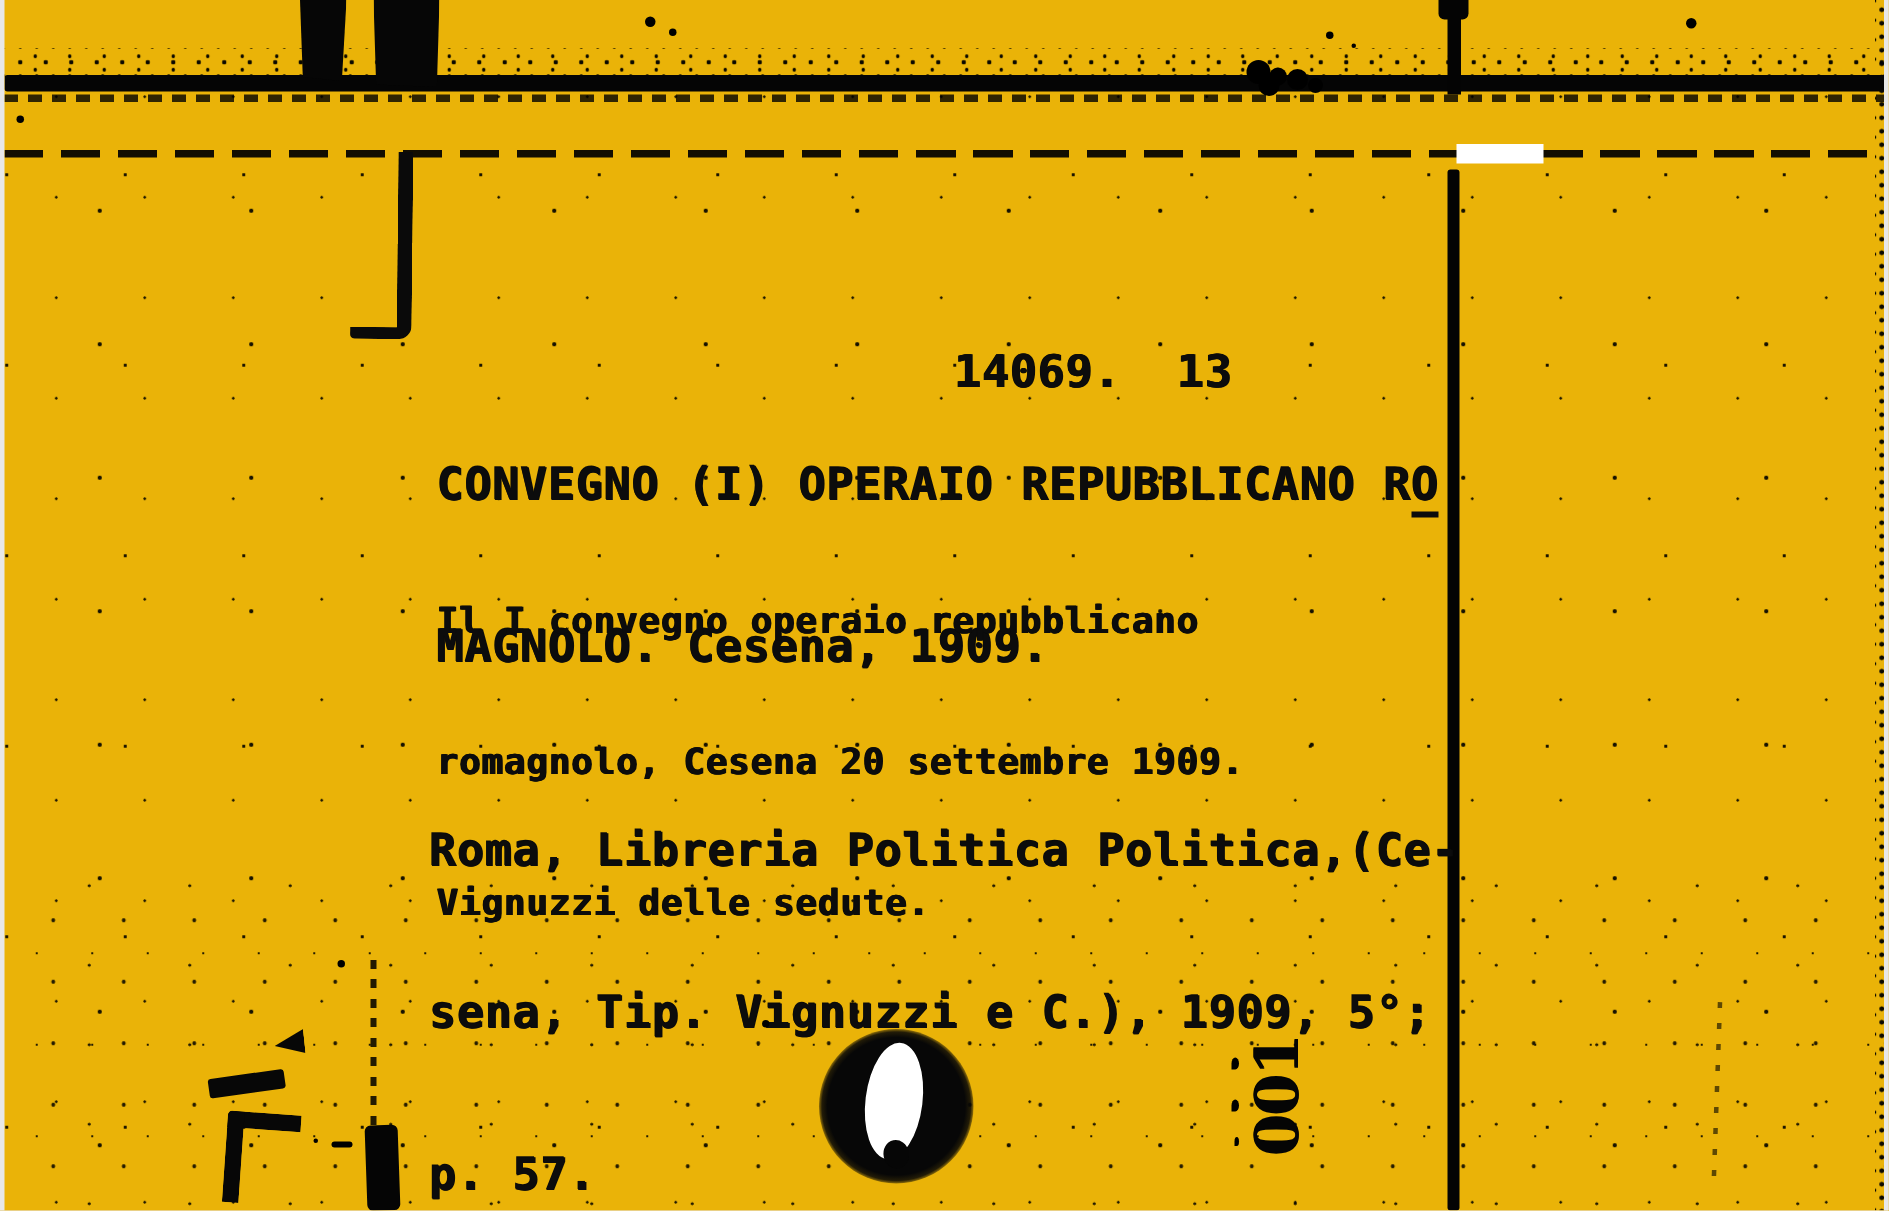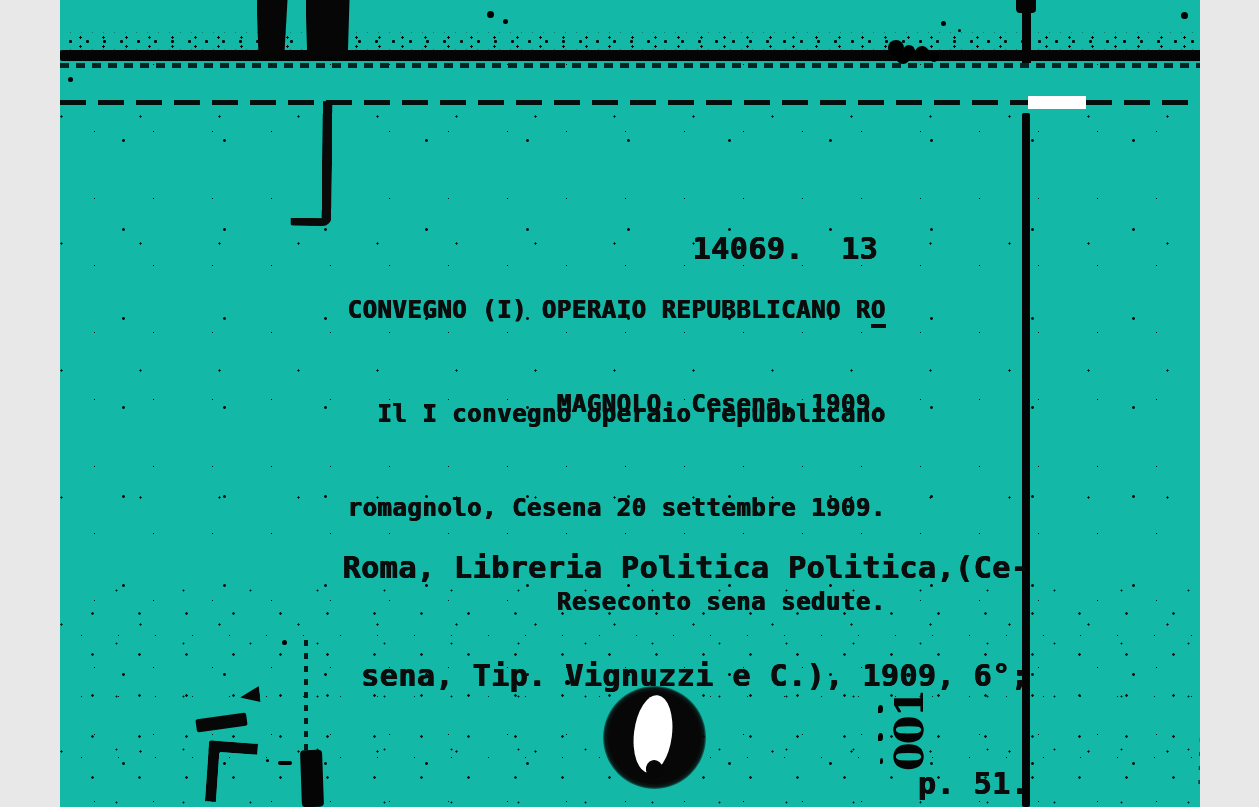--- a/index.html
+++ b/index.html
@@ -1,21 +1,20 @@
 <!DOCTYPE html>
 <html><head>
 <meta charset="utf-8">
 <style>
   html,body{margin:0;padding:0;background:#e8e8e8;}
   #canvas{
-    position:relative;width:1140px;height:807px;margin:0 auto;
-    background:#14b8a6;overflow:hidden;
+    position:relative;width:1253px;height:807px;margin:0 auto;
+    background:#eab308;overflow:hidden;
     font-family:"DejaVu Sans Mono","Liberation Mono",monospace;
     color:#0b0b0b;
-    text-align:right;
   }
   .abs{position:absolute;}
   .noise{position:absolute;pointer-events:none;}
 
   
   #noise-global{
     inset:0;opacity:.9;
     background-image:
       radial-gradient(circle,#000 1.2px,transparent 1.6px),
       radial-gradient(circle,#000 .9px,transparent 1.3px),
@@ -86,21 +85,21 @@
     border-right:10px solid #0a0a0a;border-bottom:8px solid #0a0a0a;
     border-bottom-right-radius:9px;border-bottom-left-radius:3px;
     transform:rotate(.6deg);
   }
 
   
   .tw{white-space:pre;font-weight:700;letter-spacing:.5px;color:#0c0c0c;
       text-shadow:.7px .3px 0 currentColor,-.3px -.2px 0 currentColor;}
   .line{height:38px;line-height:38px;}
   .call-number{left:633px;top:160px;font-size:30px;}
-  .heading{left:288px;top:235px;font-size:24px;}
+  .heading{left:288px;top:235px;font-size:30px;}
   .title-par{left:288px;top:339px;font-size:24px;}
   .imprint-par{left:283px;top:479px;font-size:30px;}
   .u{border-bottom:4px solid currentColor;}
 
   
   .stamp{left:543px;top:686px;width:103px;height:103px;border-radius:50%;
     background:radial-gradient(circle,#070707 63%,rgba(7,7,7,.88) 68%,rgba(7,7,7,.35) 71%,transparent 74%);}
   .stamp-hole{position:absolute;left:31px;top:9px;width:38px;height:78px;background:#fff;
     border-radius:50%;transform:rotate(7deg);}
   .stamp-blob{position:absolute;left:43px;top:74px;width:17px;height:19px;background:#060606;
@@ -170,27 +169,27 @@
   </div>
 
   <div class="abs tw heading">
     <div class="line"><span>CONVEGNO (I) OPERAIO REPUBBLICANO R</span><span class="u">O</span></div>
     <div class="line">MAGNOLO. Cesena, 1909.</div>
   </div>
 
   <div class="abs tw title-par">
     <div class="line">Il I convegno operaio repubblicano</div>
     <div class="line">romagnolo, Cesena 20 settembre 1909.</div>
-    <div class="line">Reseconto sena sedute.</div>
+    <div class="line">Vignuzzi delle sedute.</div>
   </div>
 
   <div class="abs tw imprint-par">
     <div class="line">Roma, Libreria Politica Politica,(Ce-</div>
-    <div class="line">sena, Tip. Vignuzzi e C.), 1909, 6°;</div>
-    <div class="line">p. 51.</div>
+    <div class="line">sena, Tip. Vignuzzi e C.), 1909, 5°;</div>
+    <div class="line">p. 57.</div>
   </div>
 
   <div class="abs stamp">
     <div class="stamp-hole"></div>
     <div class="stamp-blob"></div>
   </div>
 
   <div class="abs frame-number">001</div>
   <div class="abs frame-number-ticks"></div>
 

